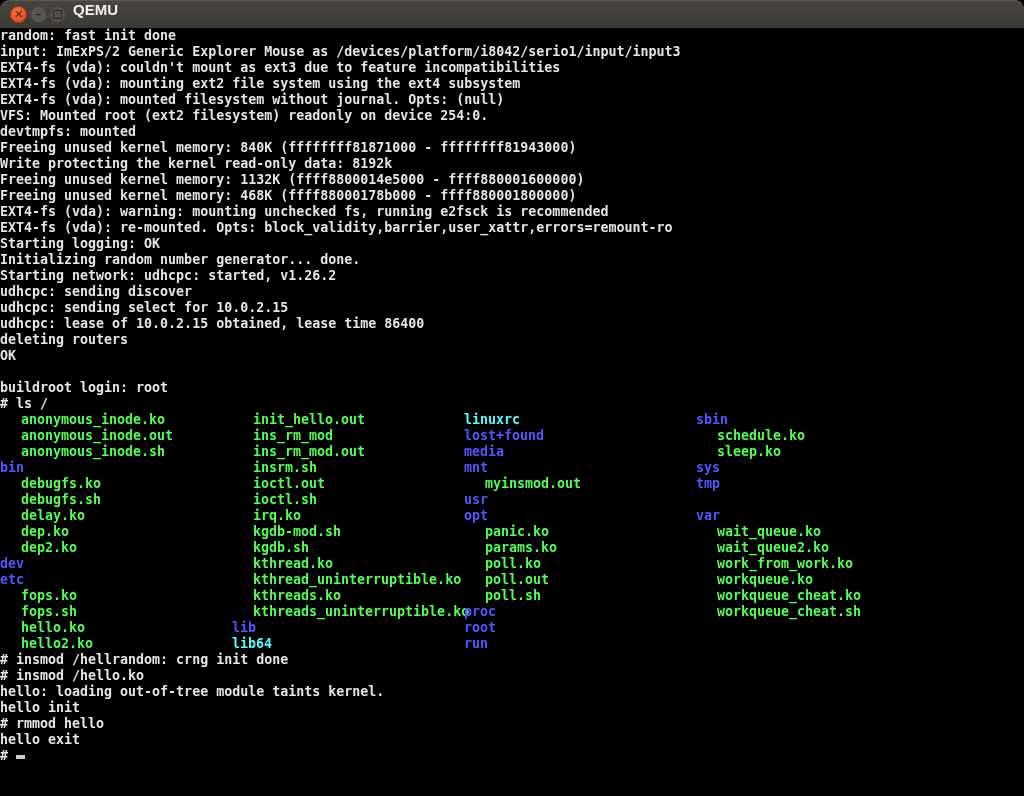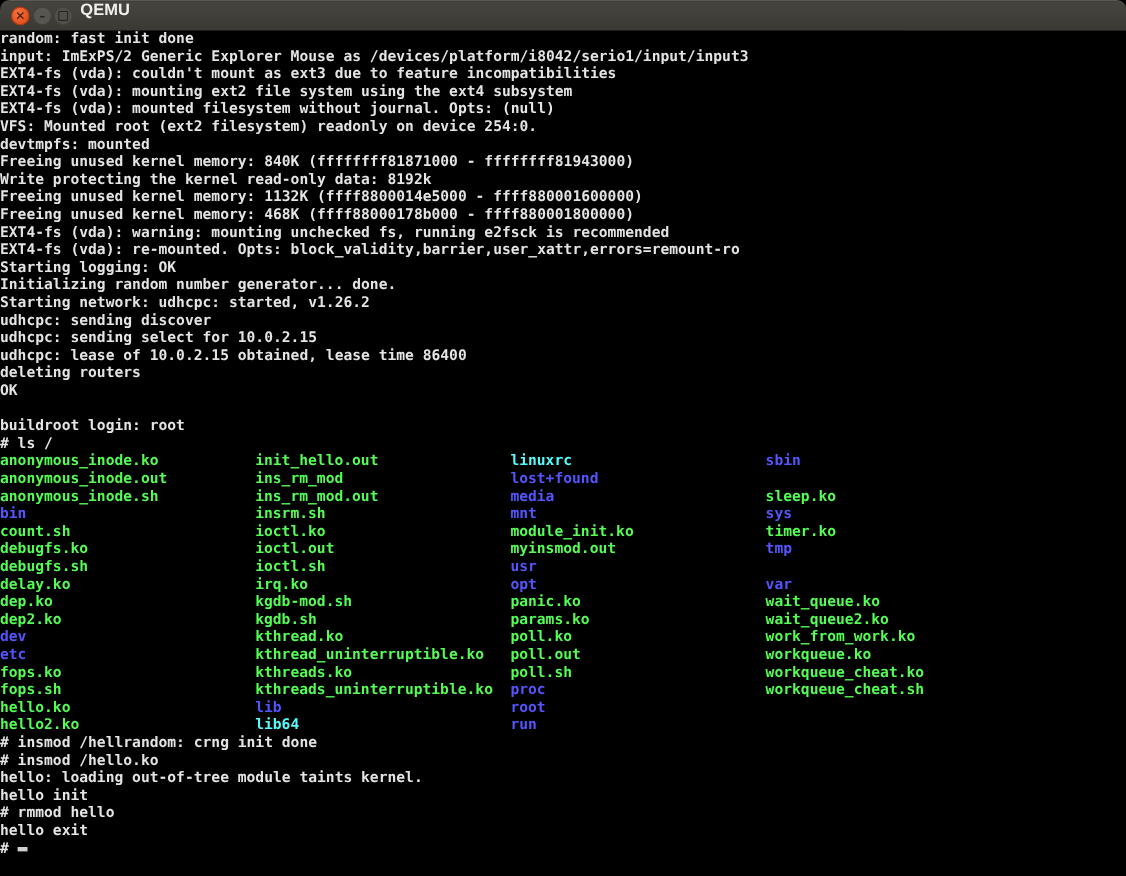--- a/index.html
+++ b/index.html
@@ -23,21 +23,21 @@
     font:bold 15px "Liberation Sans","DejaVu Sans",sans-serif;color:#f1f0ee;}
 
   
   .term{position:absolute;top:28px;left:0;width:824px;height:768px;
     background:#000;color:#e4e4e4;
     font:bold 13.3px/16px "DejaVu Sans Mono",monospace;}
   .tline{height:16px;white-space:pre;}
   .ls-row{height:16px;display:grid;grid-template-columns:232px 232px 232px auto;
     white-space:pre;}
   .ls-cell{display:block;}
-  .c-exec{color:var(--exec,#54fc54);}
+  .c-exec{color:var(--exec,#54fc54);margin-left:21px;}
   .c-dir{color:var(--dir,#5455fc);}
   .c-link{color:var(--link,#55fcfc);}
   .prompt-line{height:16px;white-space:pre;}
   .cursor{display:inline-block;width:9px;height:4px;background:#cfcfcf;
     transform:translateY(-1px);}
 </style>
 </head>
 <body>
 
 <div class="titlebar">
@@ -75,24 +75,23 @@
       <div class="tline">udhcpc: sending select for 10.0.2.15</div>
       <div class="tline">udhcpc: lease of 10.0.2.15 obtained, lease time 86400</div>
       <div class="tline">deleting routers</div>
       <div class="tline">OK</div>
       <div class="tline"></div>
       <div class="tline">buildroot login: root</div>
       <div class="tline"># ls /</div>
     </div>
   <div id="ls-grid">
       <div class="ls-row"><span class="ls-cell c-exec">anonymous_inode.ko</span><span class="ls-cell c-exec">init_hello.out</span><span class="ls-cell c-link">linuxrc</span><span class="ls-cell c-dir">sbin</span></div>
-      <div class="ls-row"><span class="ls-cell c-exec">anonymous_inode.out</span><span class="ls-cell c-exec">ins_rm_mod</span><span class="ls-cell c-dir">lost+found</span></div>
+      <div class="ls-row"><span class="ls-cell c-exec">anonymous_inode.out</span><span class="ls-cell c-exec">ins_rm_mod</span><span class="ls-cell c-dir">lost+found</span><span class="ls-cell c-exec">schedule.ko</span></div>
       <div class="ls-row"><span class="ls-cell c-exec">anonymous_inode.sh</span><span class="ls-cell c-exec">ins_rm_mod.out</span><span class="ls-cell c-dir">media</span><span class="ls-cell c-exec">sleep.ko</span></div>
       <div class="ls-row"><span class="ls-cell c-dir">bin</span><span class="ls-cell c-exec">insrm.sh</span><span class="ls-cell c-dir">mnt</span><span class="ls-cell c-dir">sys</span></div>
-      <div class="ls-row"><span class="ls-cell c-exec">count.sh</span><span class="ls-cell c-exec">ioctl.ko</span><span class="ls-cell c-exec">module_init.ko</span><span class="ls-cell c-exec">timer.ko</span></div>
       <div class="ls-row"><span class="ls-cell c-exec">debugfs.ko</span><span class="ls-cell c-exec">ioctl.out</span><span class="ls-cell c-exec">myinsmod.out</span><span class="ls-cell c-dir">tmp</span></div>
       <div class="ls-row"><span class="ls-cell c-exec">debugfs.sh</span><span class="ls-cell c-exec">ioctl.sh</span><span class="ls-cell c-dir">usr</span></div>
       <div class="ls-row"><span class="ls-cell c-exec">delay.ko</span><span class="ls-cell c-exec">irq.ko</span><span class="ls-cell c-dir">opt</span><span class="ls-cell c-dir">var</span></div>
       <div class="ls-row"><span class="ls-cell c-exec">dep.ko</span><span class="ls-cell c-exec">kgdb-mod.sh</span><span class="ls-cell c-exec">panic.ko</span><span class="ls-cell c-exec">wait_queue.ko</span></div>
       <div class="ls-row"><span class="ls-cell c-exec">dep2.ko</span><span class="ls-cell c-exec">kgdb.sh</span><span class="ls-cell c-exec">params.ko</span><span class="ls-cell c-exec">wait_queue2.ko</span></div>
       <div class="ls-row"><span class="ls-cell c-dir">dev</span><span class="ls-cell c-exec">kthread.ko</span><span class="ls-cell c-exec">poll.ko</span><span class="ls-cell c-exec">work_from_work.ko</span></div>
       <div class="ls-row"><span class="ls-cell c-dir">etc</span><span class="ls-cell c-exec">kthread_uninterruptible.ko</span><span class="ls-cell c-exec">poll.out</span><span class="ls-cell c-exec">workqueue.ko</span></div>
       <div class="ls-row"><span class="ls-cell c-exec">fops.ko</span><span class="ls-cell c-exec">kthreads.ko</span><span class="ls-cell c-exec">poll.sh</span><span class="ls-cell c-exec">workqueue_cheat.ko</span></div>
       <div class="ls-row"><span class="ls-cell c-exec">fops.sh</span><span class="ls-cell c-exec">kthreads_uninterruptible.ko</span><span class="ls-cell c-dir">proc</span><span class="ls-cell c-exec">workqueue_cheat.sh</span></div>
       <div class="ls-row"><span class="ls-cell c-exec">hello.ko</span><span class="ls-cell c-dir">lib</span><span class="ls-cell c-dir">root</span></div>

